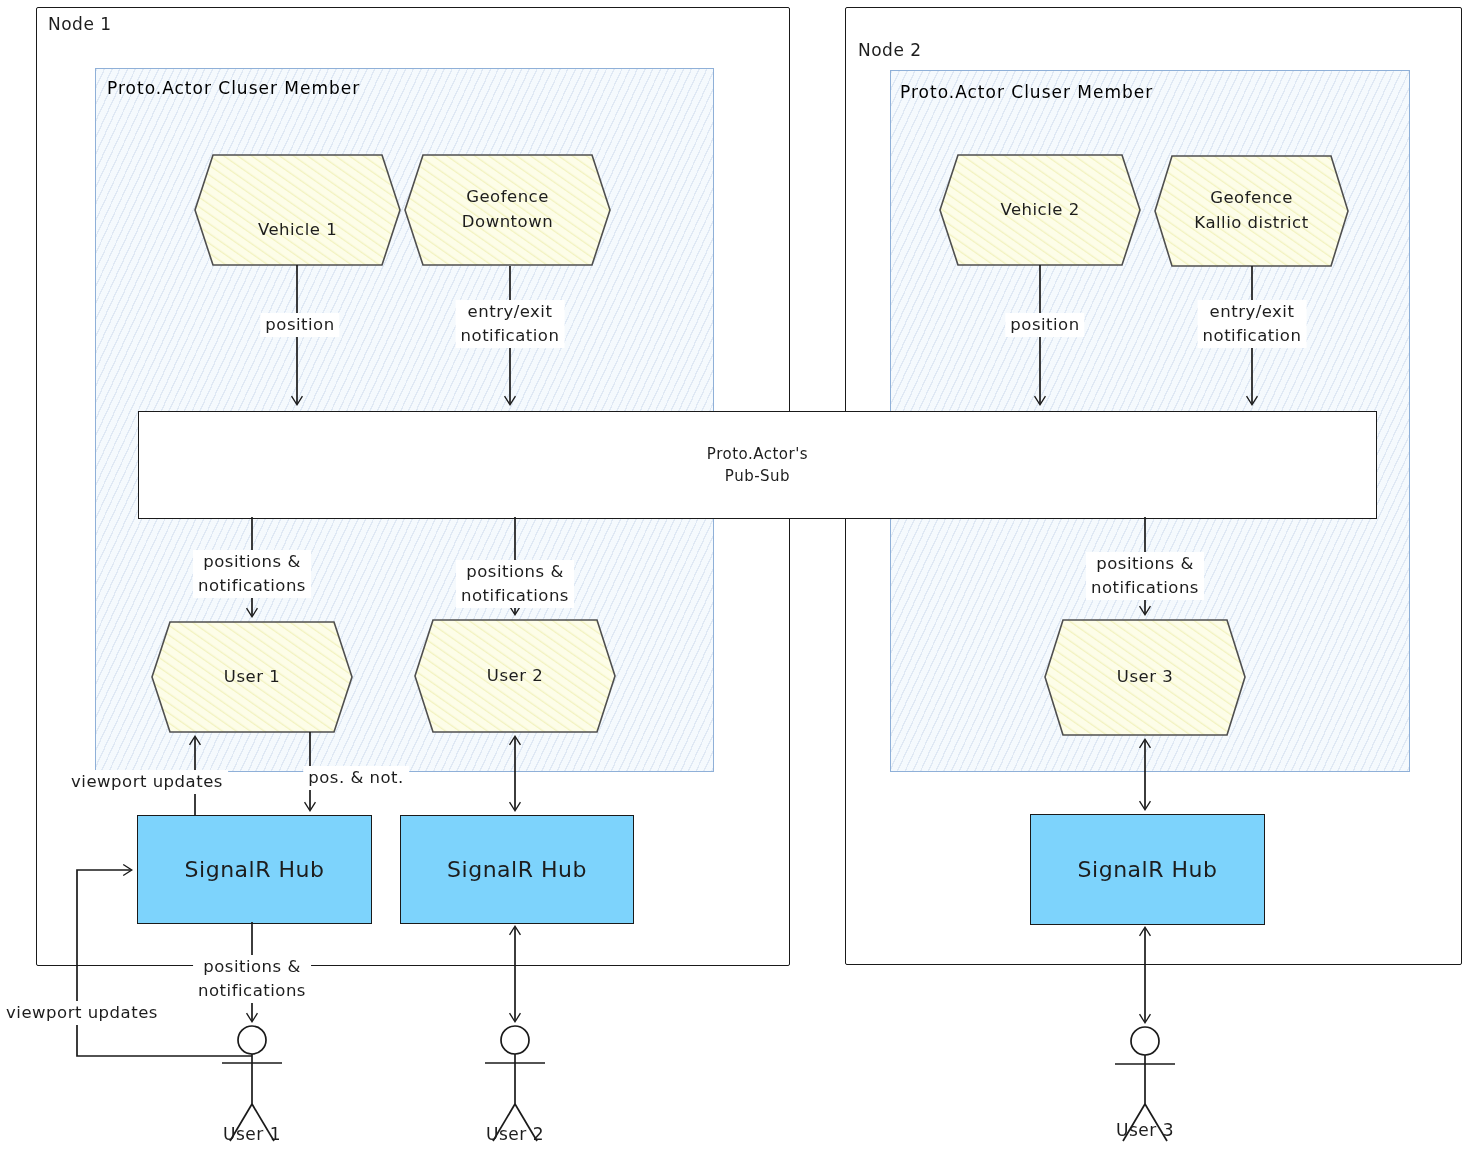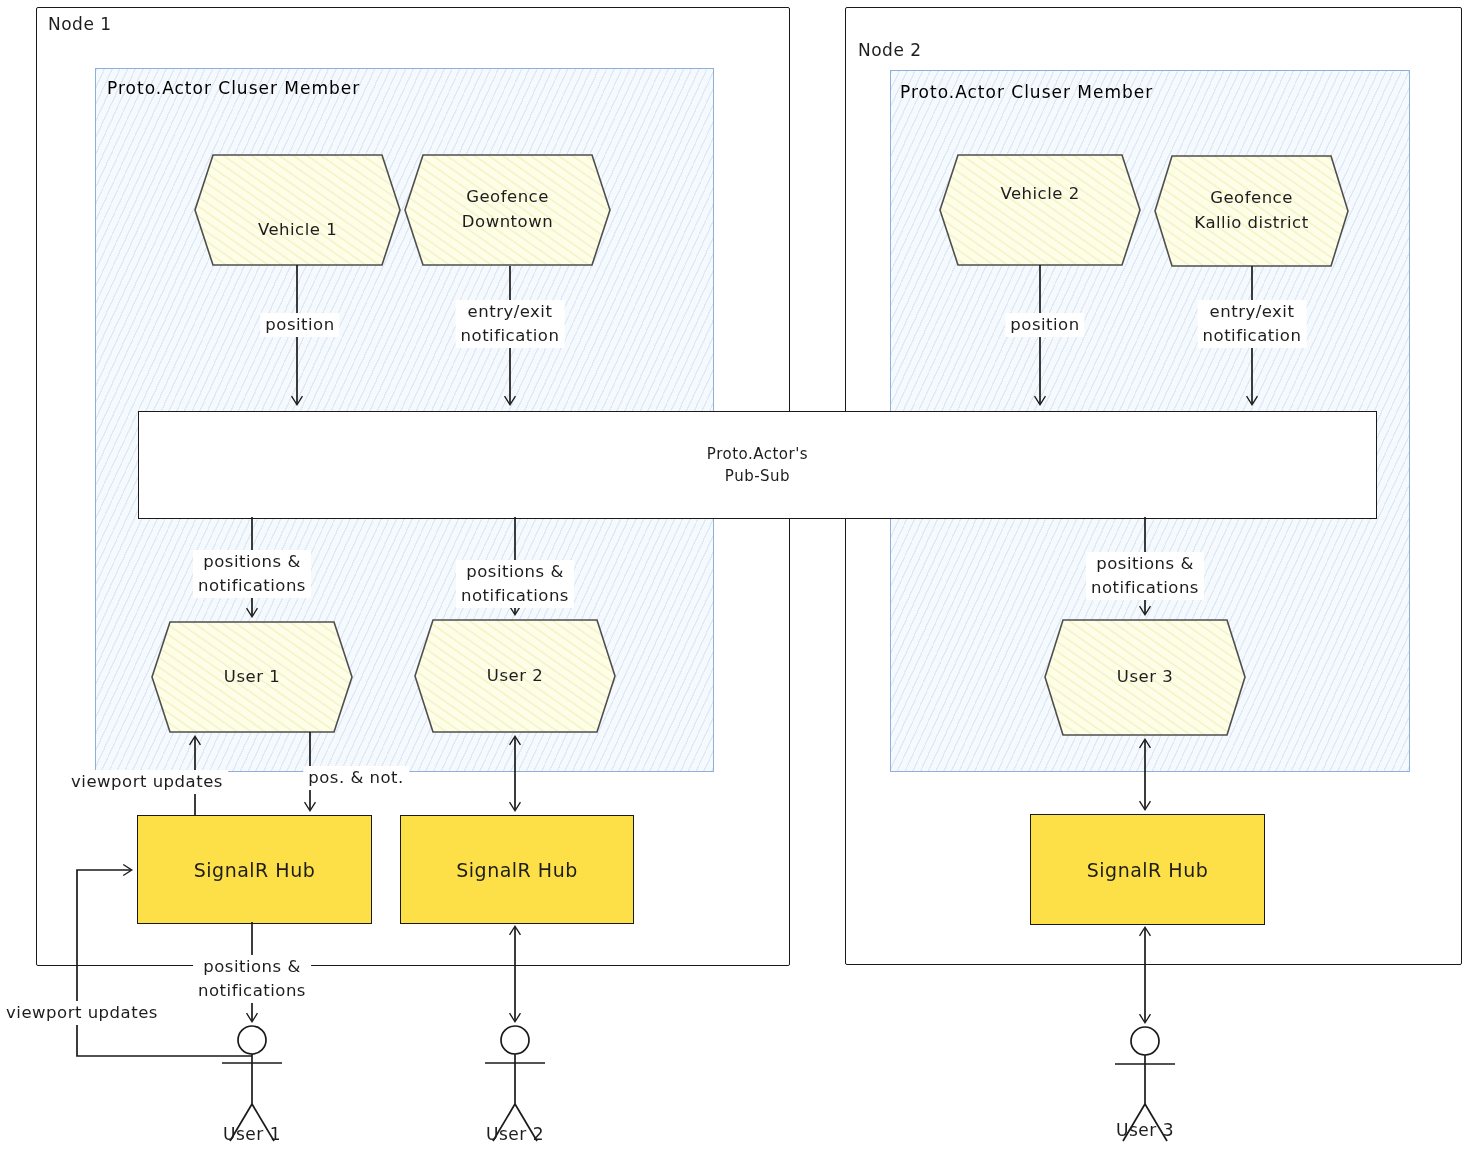--- a/index.html
+++ b/index.html
@@ -15,23 +15,23 @@
     position:absolute;z-index:2;border:1.3px solid #8fb0d8;
     background:repeating-linear-gradient(115deg,rgba(141,174,216,0.28) 0px,rgba(141,174,216,0.28) 1.3px,rgba(244,249,253,0.92) 1.3px,rgba(244,249,253,0.92) 7px);
   }
   .cluster-title{position:absolute;font-size:17px;letter-spacing:1px;color:#000000;z-index:3;}
   .pubsub-bar{
     position:absolute;z-index:3;background:#fff;border:1.6px solid #1a1a1a;
     display:flex;align-items:center;justify-content:center;text-align:center;
     font-size:15px;letter-spacing:0.5px;white-space:pre-line;line-height:1.5;
   }
   .hub-box{
-    position:absolute;z-index:3;background:#fde047;border:1.6px solid #1a1a1a;
+    position:absolute;z-index:3;background:#7dd3fc;border:1.6px solid #1a1a1a;
     display:flex;align-items:center;justify-content:center;text-align:right;
-    font-size:19px;letter-spacing:0.5px;
+    font-size:22px;letter-spacing:0.5px;
   }
   .svg-layer{position:absolute;left:0;top:0;z-index:4;}
   .hex-label{
     position:absolute;z-index:5;display:flex;align-items:center;justify-content:center;
     text-align:center;font-size:16.5px;letter-spacing:0.5px;white-space:pre-line;line-height:1.5;
     pointer-events:none;
   }
   .lbl{
     position:absolute;z-index:5;background:#fff;padding:0 5px;
     font-size:16.5px;letter-spacing:0.5px;text-align:center;white-space:pre-line;line-height:1.45;
@@ -130,21 +130,21 @@
         <line x1="1115" y1="1064" x2="1175" y2="1064"></line>
         <line x1="1145" y1="1104" x2="1123" y2="1141"></line>
         <line x1="1145" y1="1104" x2="1167" y2="1141"></line>
       </g>
     </g>
   </svg>
 
   <div class="hex-label" style="left:195px;top:155px;width:205px;height:118px;margin-top:16px;">Vehicle 1</div>
   <div class="hex-label" style="left:405px;top:155px;width:205px;height:110px;">Geofence
 Downtown</div>
-  <div class="hex-label" style="left:940px;top:139px;width:200px;height:110px;">Vehicle 2</div>
+  <div class="hex-label" style="left:940px;top:155px;width:200px;height:110px;">Vehicle 2</div>
   <div class="hex-label" style="left:1155px;top:156px;width:193px;height:110px;">Geofence
 Kallio district</div>
   <div class="hex-label" style="left:152px;top:622px;width:200px;height:110px;">User 1</div>
   <div class="hex-label" style="left:415px;top:620px;width:200px;height:112px;">User 2</div>
   <div class="hex-label" style="left:1045px;top:620px;width:200px;height:115px;">User 3</div>
 
   <div class="lbl" style="left:300px;top:313px;">position</div>
   <div class="lbl" style="left:510px;top:300px;">entry/exit
 notification</div>
   <div class="lbl" style="left:1045px;top:313px;">position</div>

